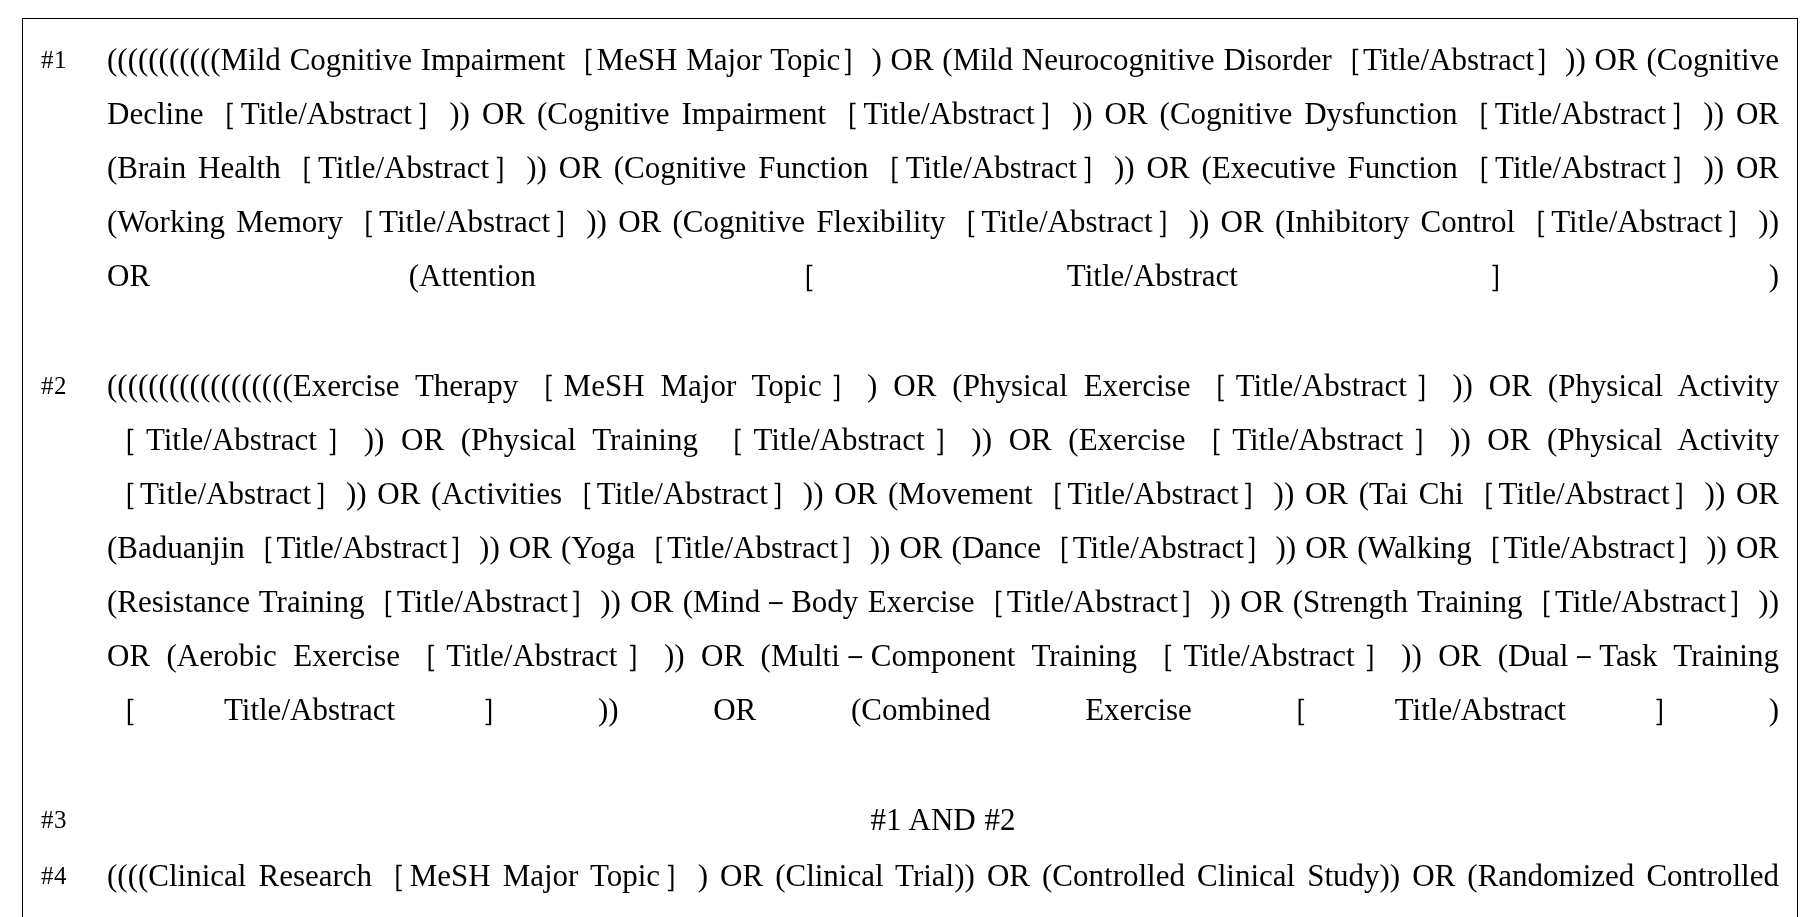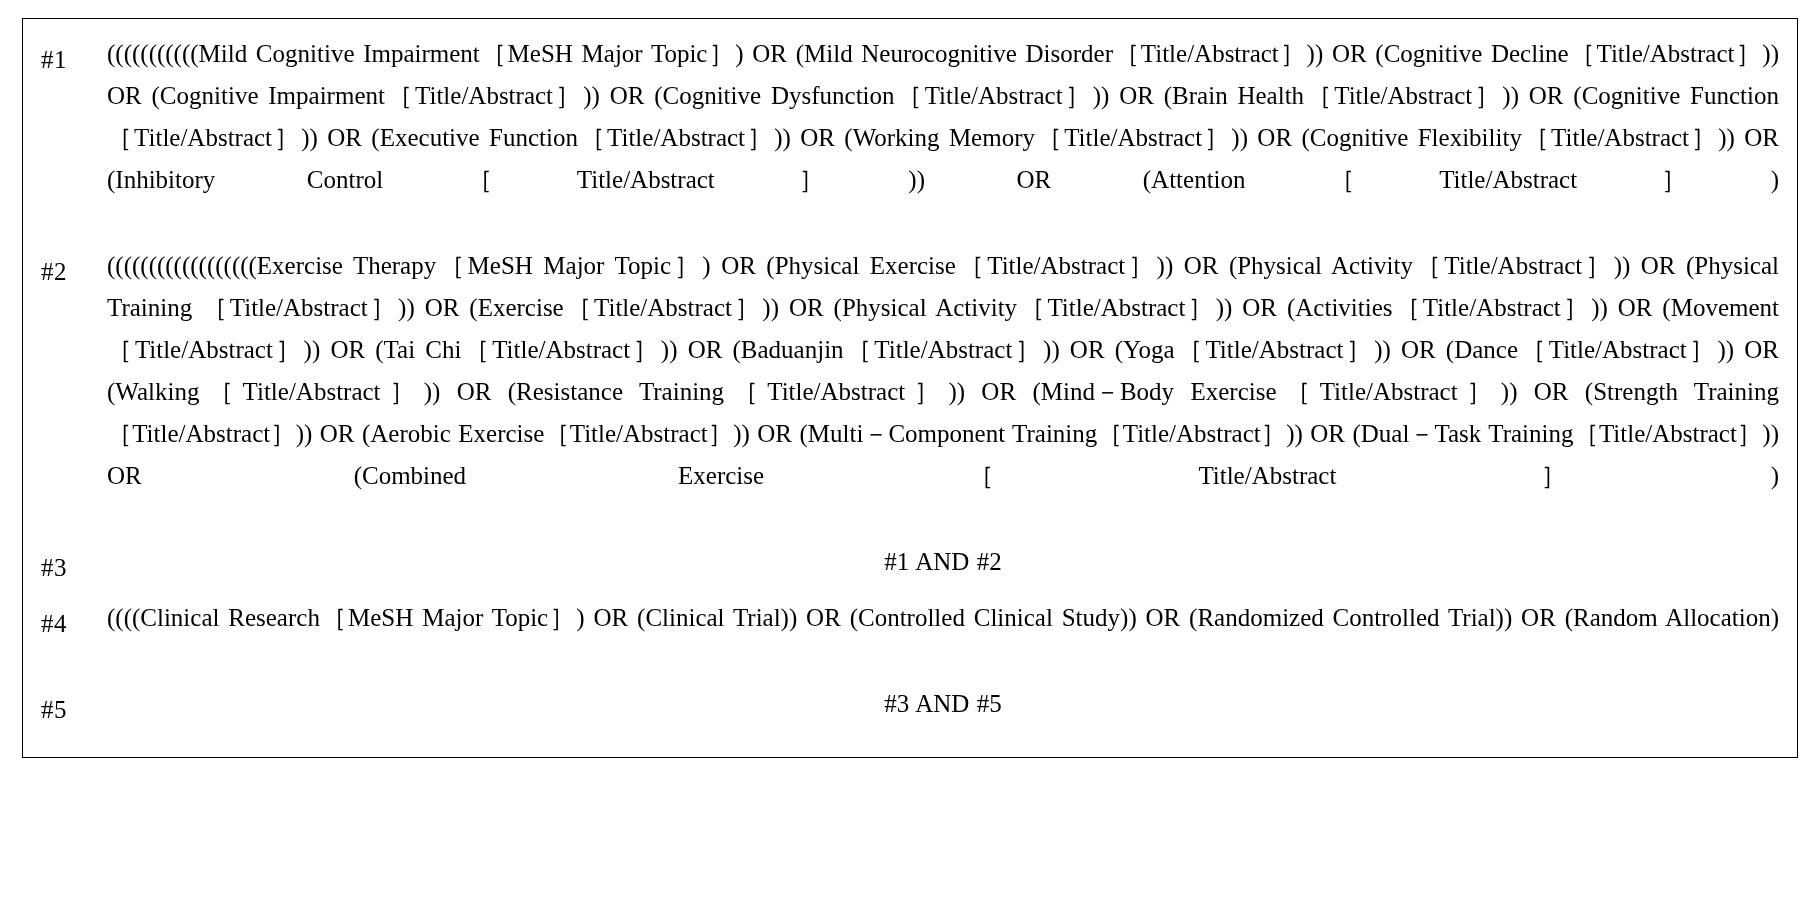--- a/index.html
+++ b/index.html
@@ -34,22 +34,22 @@
   }
   .row-id {
     flex: 0 0 66px;
     font-size: 25px;
     line-height: 54px;
     letter-spacing: 0.5px;
     white-space: nowrap;
   }
   .row-query {
     flex: 1 1 auto;
-    font-size: 25px;
-    line-height: 42px;
+    font-size: 31px;
+    line-height: 54px;
     text-align: justify;
     text-justify: inter-word;
     word-spacing: 1px;
     hyphens: none;
   }
   
   .row-query::after {
     content: "";
     display: inline-block;
     width: 100%;

